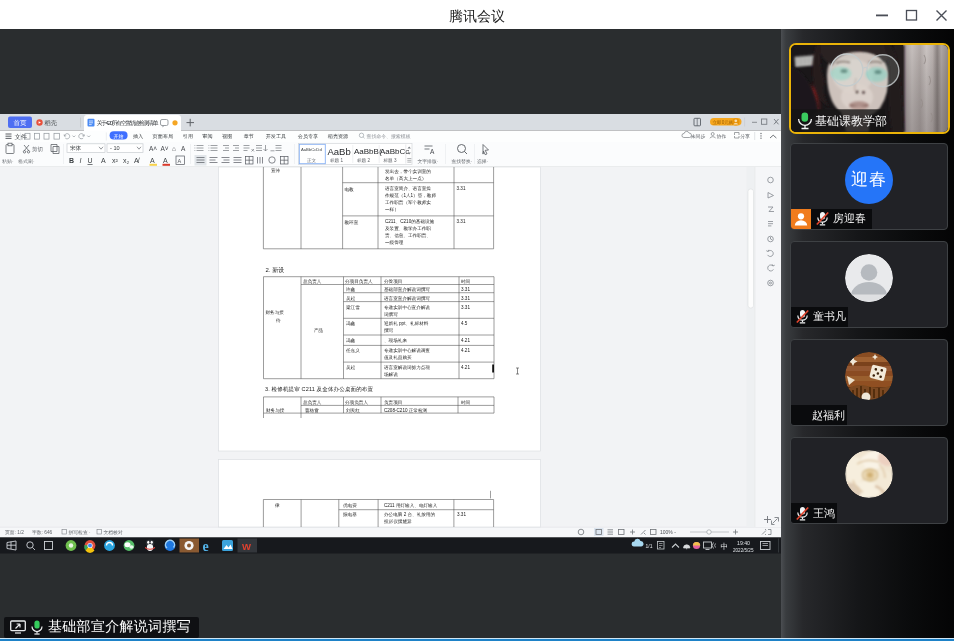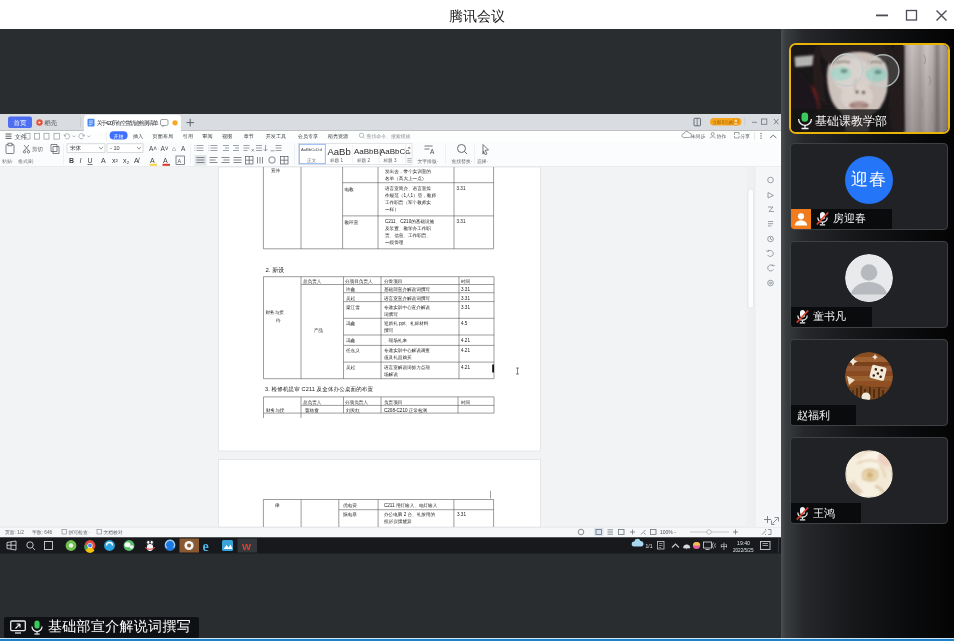--- a/index.html
+++ b/index.html
@@ -15,21 +15,21 @@
 #bottomline { left:0; top:637.5px; width:954px; height:3.5px;
   background:linear-gradient(180deg,#cfe6f6 0%,#cfe6f6 25%,#1e82c8 25%,#1e82c8 85%,#14628f 100%); }
 .tile { position:absolute; left:790px; width:158px; height:87px; background:#212226;
   border:1px solid #3e4144; border-radius:4px; overflow:hidden; }
 #tile1 { position:absolute; left:789px; top:43px; width:161px; height:91px; background:#101112;
   border:2px solid #eab308; border-radius:7px; overflow:hidden; }
 .avatar { position:absolute; left:54px; top:12px; width:48px; height:48px; border-radius:50%; }
 .bluav { background:#2575f8; color:#fff; font-size:17px; display:flex;
   align-items:center; justify-content:center; letter-spacing:1px;font-family:Liberation Serif, serif; }
 .nlabel { position:absolute; left:0; bottom:0; height:20px; background:rgba(4,5,7,0.78);
-  display:flex; align-items:center; color:#f2f2f2; font-size:11px; padding-right:26px; }
+  display:flex; align-items:center; color:#f2f2f2; font-size:11px; padding-right:2px; }
 .nlabel .txt { margin-left:4px; }
 .micwrap { margin-left:5px; display:flex; }
 #sharelabel { left:4px; top:616.5px; height:21px; letter-spacing:0.3px; background:rgba(10,12,15,0.86);
   border-radius:2px; display:flex; align-items:center; padding:0 8px 0 6px; color:#fff; font-size:14px; }
 #sharelabel svg { margin-right:5px; }
 </style>
 </head>
 <body>
 <div id="win">
   <div class="abs" id="stage"></div>
@@ -484,21 +484,21 @@
       <g>
         <rect x="10.5" y="67.5" width="6.6" height="9.2" rx="3.3" fill="#3acb5e"></rect>
         <path d="M7.6 74 a6.4 6.4 0 0 0 12.8 0" fill="none" stroke="#f4f5f6" stroke-width="1.3"></path>
         <path d="M14 80.5 v2.2 M10.5 83.5 h7" stroke="#f4f5f6" stroke-width="1.3"></path>
       </g>
       <text x="24" y="80" font-size="12" fill="#fafafa" font-family="Liberation Sans, sans-serif">基础课教学部</text>
     </svg>
   </div>
   <div class="tile" style="top:142.5px">
     <div class="avatar bluav">迎春</div>
-    <div class="nlabel" style="padding-right:26px">
+    <div class="nlabel" style="padding-right:6px">
       <svg width="20" height="20" viewBox="0 0 20 20" style="flex:none">
         <rect width="20" height="20" fill="#f07c1d"></rect>
         <circle cx="10" cy="7.3" r="3.1" fill="#fff"></circle>
         <path d="M3.8 16.5 a6.2 5.2 0 0 1 12.4 0 z" fill="#fff"></path>
       </svg>
       <span class="micwrap">
           <svg width="13" height="15" viewBox="0 0 13 15">
         <rect x="4" y="1" width="5" height="7.5" rx="2.5" fill="#f2f3f4"></rect>
         <path d="M1.8 6.5 a4.7 4.7 0 0 0 9.4 0" fill="none" stroke="#f2f3f4" stroke-width="1.2"></path>
         <path d="M6.5 11.2 v1.8 M3.8 13.8 h5.4" stroke="#f2f3f4" stroke-width="1.2"></path>
@@ -564,21 +564,21 @@
           <circle cx="36.5" cy="24" r="1.3" fill="#3a2008"></circle>
         </g>
         <path d="M8 5 l1.5 3 3 1.5 -3 1.5 -1.5 3 -1.5 -3 -3 -1.5 3 -1.5 z" fill="#f0e8d8"></path>
         <path d="M30 2 l1 2 2 1 -2 1 -1 2 -1 -2 -2 -1 2 -1 z" fill="#f0e8d8"></path>
         <path d="M2 24 l8 4 -6 5 z" fill="#ecdfca"></path>
         <path d="M12 36 v10 M16 34 v12 M20 37 v10 M25 35 v11 M29 37 v9 M34 36 v10 M38 38 v8 M8 38 v9" stroke="#331803" stroke-width="1.1"></path>
         <circle cx="21" cy="45" r="4.5" fill="#f0e8d8"></circle>
       </g>
     </svg>
     <div class="nlabel" style="padding-left:6px">
-      <span class="txt" style="margin-left:0">赵福利</span>
+      <span class="txt" style="margin-left:15px">赵福利</span>
     </div>
   </div>
   <div class="tile" style="top:437px">
     <svg class="avatar" width="48" height="48" viewBox="0 0 48 48">
       <defs>
           <clipPath id="c5">
             <circle cx="24" cy="24" r="24"></circle>
           </clipPath>
       <filter id="b5" x="-30%" y="-30%" width="160%" height="160%">
             <feGaussianBlur stdDeviation="1"></feGaussianBlur>

